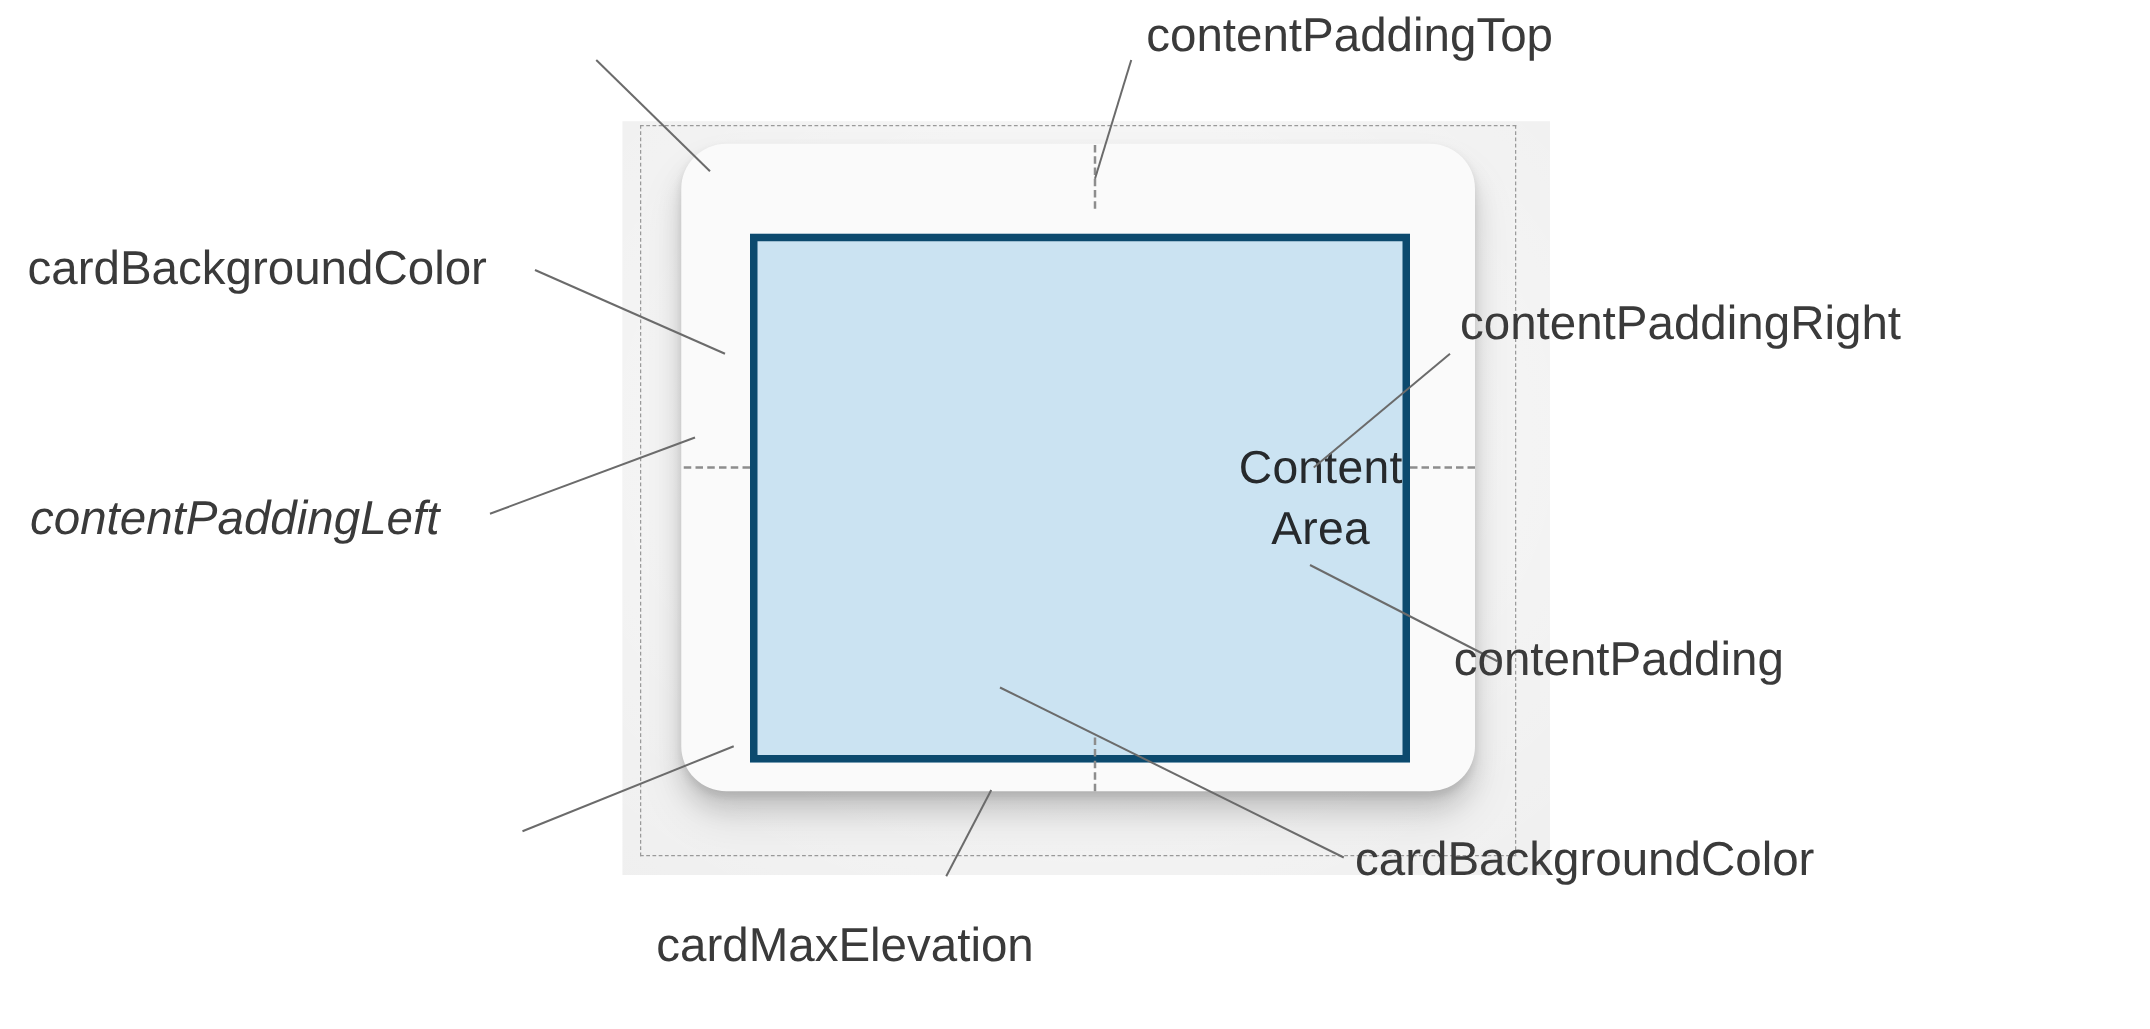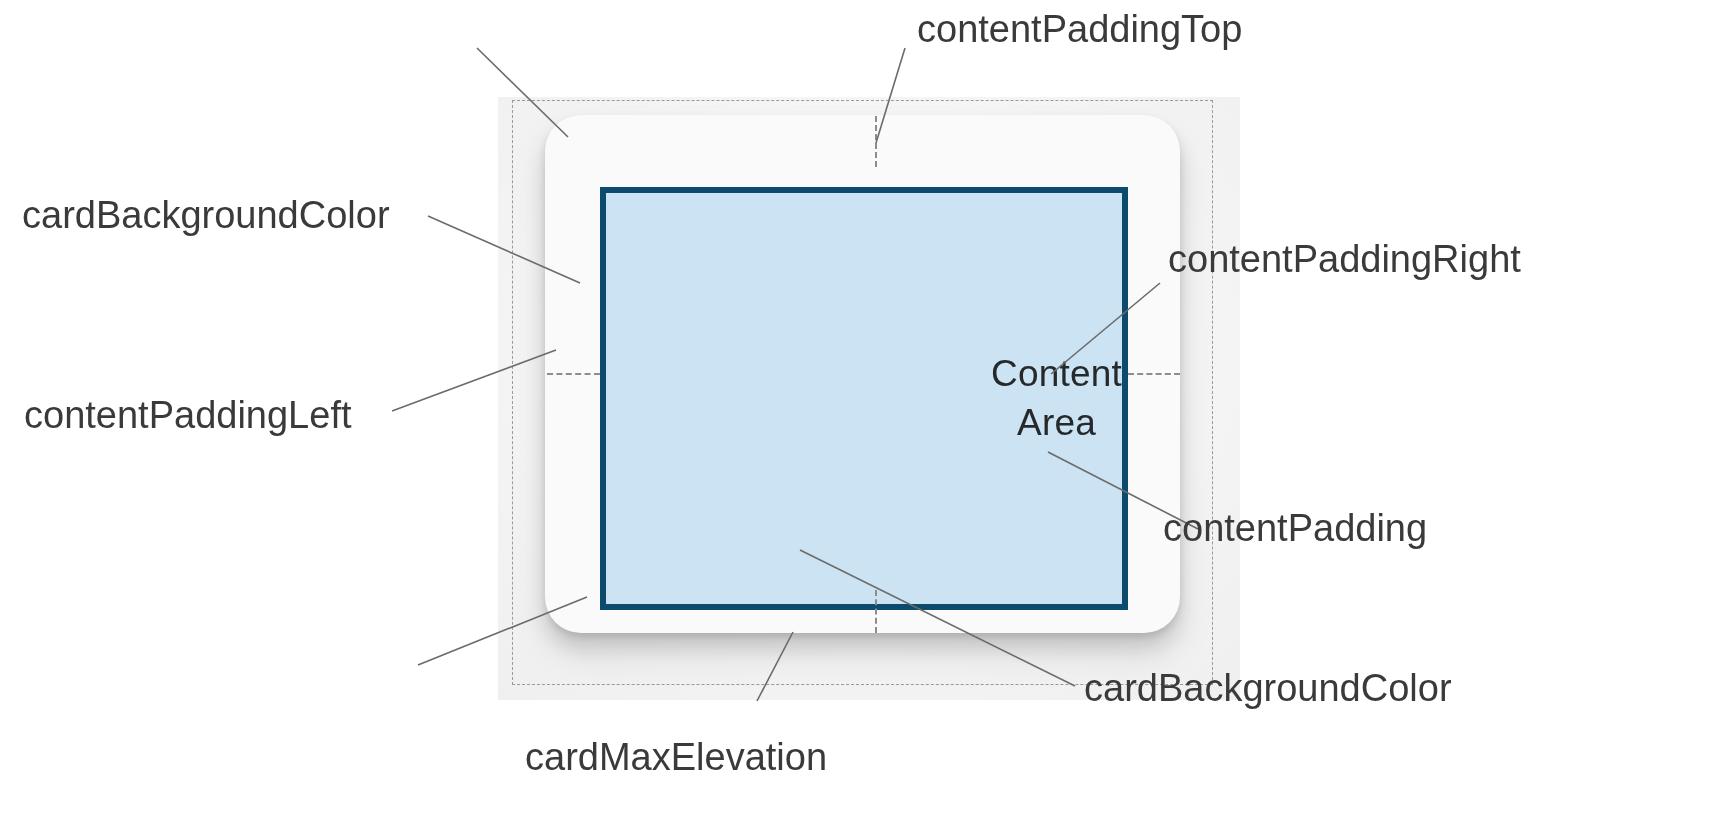--- a/index.html
+++ b/index.html
@@ -101,21 +101,21 @@
     position: absolute;
     font-size: 38px;
     color: #3a3a3a;
     white-space: nowrap;
     line-height: 1;
   }
   #lbl-cardCornerRadius      { left: 107px; top: 10px; }
   #lbl-contentPaddingTop     { left: 917px; top: 10px; }
   #lbl-cardBackgroundColor   { left: 22px;  top: 196px; text-align: center; }
   #lbl-contentPaddingRight   { left: 1168px;top: 240px; }
-  #lbl-contentPaddingLeft    { left: 24px;  top: 396px; }
+  #lbl-contentPaddingLeft    { left: 24px;  top: 396px; font-style: italic; }
   #lbl-contentPadding        { left: 1163px;top: 509px; }
   #lbl-cardElevation         { left: 160px; top: 641px; }
   #lbl-contentPaddingBottom  { left: 1084px;top: 669px; }
   #lbl-cardMaxElevation      { left: 525px; top: 700px; margin-top: 38px; }
 
   
   #leaders {
     position: absolute;
     left: 0; top: 0;
     width: 1720px;

